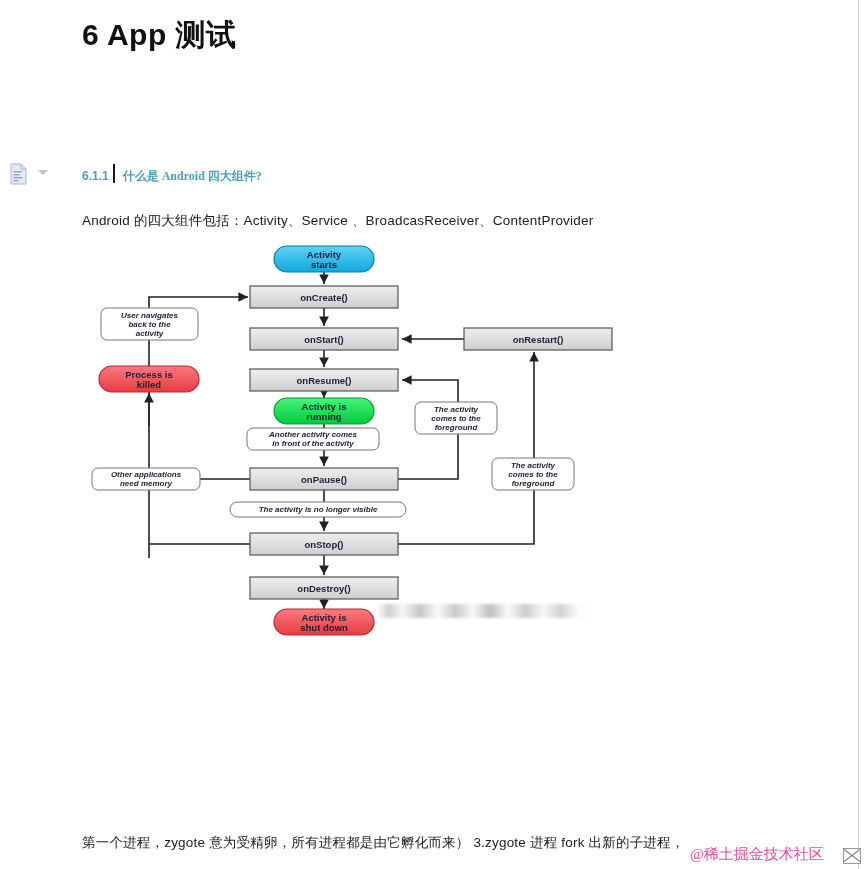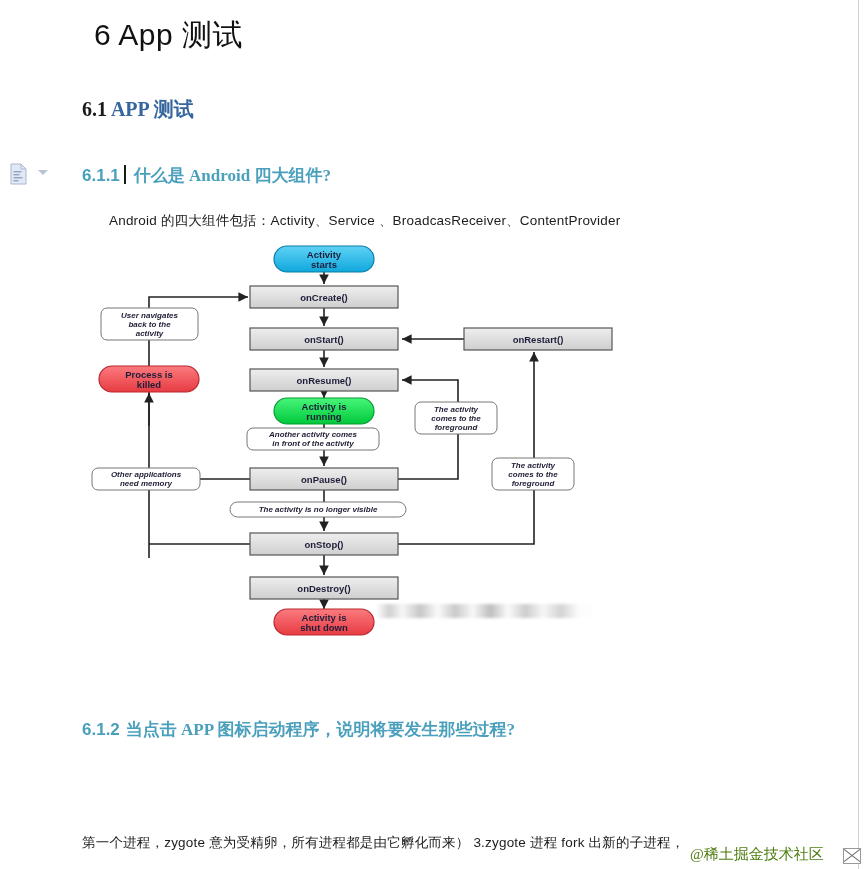--- a/index.html
+++ b/index.html
@@ -75,44 +75,44 @@
     width: 0;
     height: 0;
     border-left: 5px solid transparent;
     border-right: 5px solid transparent;
     border-top: 5px solid #b9c4d6;
   }
 
   
   #h1 {
     position: absolute;
-    left: 94px;
+    left: 82px;
     top: 15px;
     font-size: 30px;
-    font-weight: normal;
+    font-weight: bold;
     letter-spacing: 0.5px;
     color: #111111;
     white-space: nowrap;
   }
   #h2 {
     position: absolute;
     left: 82px;
     top: 96px;
     font-family: "Liberation Serif", "DejaVu Serif", serif;
     font-size: 20px;
     font-weight: bold;
     white-space: nowrap;
   }
   #h2 .num { color: #1a1a1a; }
   #h2 .txt { color: #36669e; }
 
   .h3 {
     position: absolute;
     left: 82px;
-    font-size: 17px;
+    font-size: 12px;
     font-weight: bold;
     color: #4aa0bc;
     white-space: nowrap;
   }
   #h3-1 { top: 164px; }
   #h3-2 { top: 718px; }
   .h3 .num { font-family: "Liberation Sans", sans-serif; }
   .h3 .txt {
     font-family: "Liberation Serif", "DejaVu Serif", serif;
     margin-left: 6px;
@@ -128,32 +128,32 @@
 
   
   .body-line {
     position: absolute;
     left: 82px;
     font-size: 13.5px;
     color: #1c1c1c;
     white-space: nowrap;
     letter-spacing: 0.2px;
   }
-  #p-intro { top: 212px; margin-left: 27px; }
+  #p-intro { top: 212px; }
   #p1 { top: 768px; }
   #p2 { top: 802px; }
   #p3 { top: 834px; text-align: center; }
 
   
   #watermark {
     position: absolute;
     left: 690px;
     top: 845px;
     font-size: 15px;
-    color: #4d7c0f;
+    color: #ec4899;
     white-space: nowrap;
     font-family: "Liberation Serif", "DejaVu Serif", serif;
   }
 
   
   #diagram {
     position: absolute;
     left: 82px;
     top: 236px;
     width: 560px;
@@ -215,24 +215,20 @@
       <rect x="3.5" y="8" width="8" height="1.4" fill="#8fa3c6"></rect>
       <rect x="3.5" y="11" width="6" height="1.4" fill="#8fa3c6"></rect>
       <rect x="3.5" y="14" width="9" height="1.4" fill="#8fa3c6"></rect>
       <rect x="3.5" y="17" width="5" height="1.4" fill="#8fa3c6"></rect>
     </svg>
     <span class="chev"></span>
   </div>
 
   <div id="h1">6 App 测试</div>
 
-  <div id="h2">
-    <span class="num">6.1</span>
-    <span class="txt">APP 测试</span>
-  </div>
 
   <div class="h3" id="h3-1">
     <span class="num">6.1.1</span><span id="caret"></span><span class="txt">什么是 Android 四大组件?</span>
   </div>
 
   <div class="body-line" id="p-intro">Android 的四大组件包括：Activity、Service 、BroadcasReceiver、ContentProvider</div>
 
   <div id="diagram">
     <svg width="560" height="420" viewBox="0 0 560 420">
       <defs>
@@ -373,23 +369,20 @@
         </g>
         <g>
           <rect x="148" y="266" width="176" height="15" rx="7.5" fill="#fff" stroke="#777" stroke-width="1"></rect>
           <text class="dg-label-text" x="236" y="274">The activity is no longer visible</text>
         </g>
       </g>
     </svg>
     <div id="blur-strip"></div>
   </div>
 
-  <div class="h3" id="h3-2">
-    <span class="num">6.1.2</span><span class="txt">当点击 APP 图标启动程序，说明将要发生那些过程?</span>
-  </div>
 
   <div class="body-line" id="p3">第一个进程，zygote 意为受精卵，所有进程都是由它孵化而来） 3.zygote 进程 fork 出新的子进程，</div>
 
   <div id="watermark">@稀土掘金技术社区</div>
 
   <div id="right-rule"></div>
   <div id="corner-glyph"></div>
 </div>
 
 </body></html>

